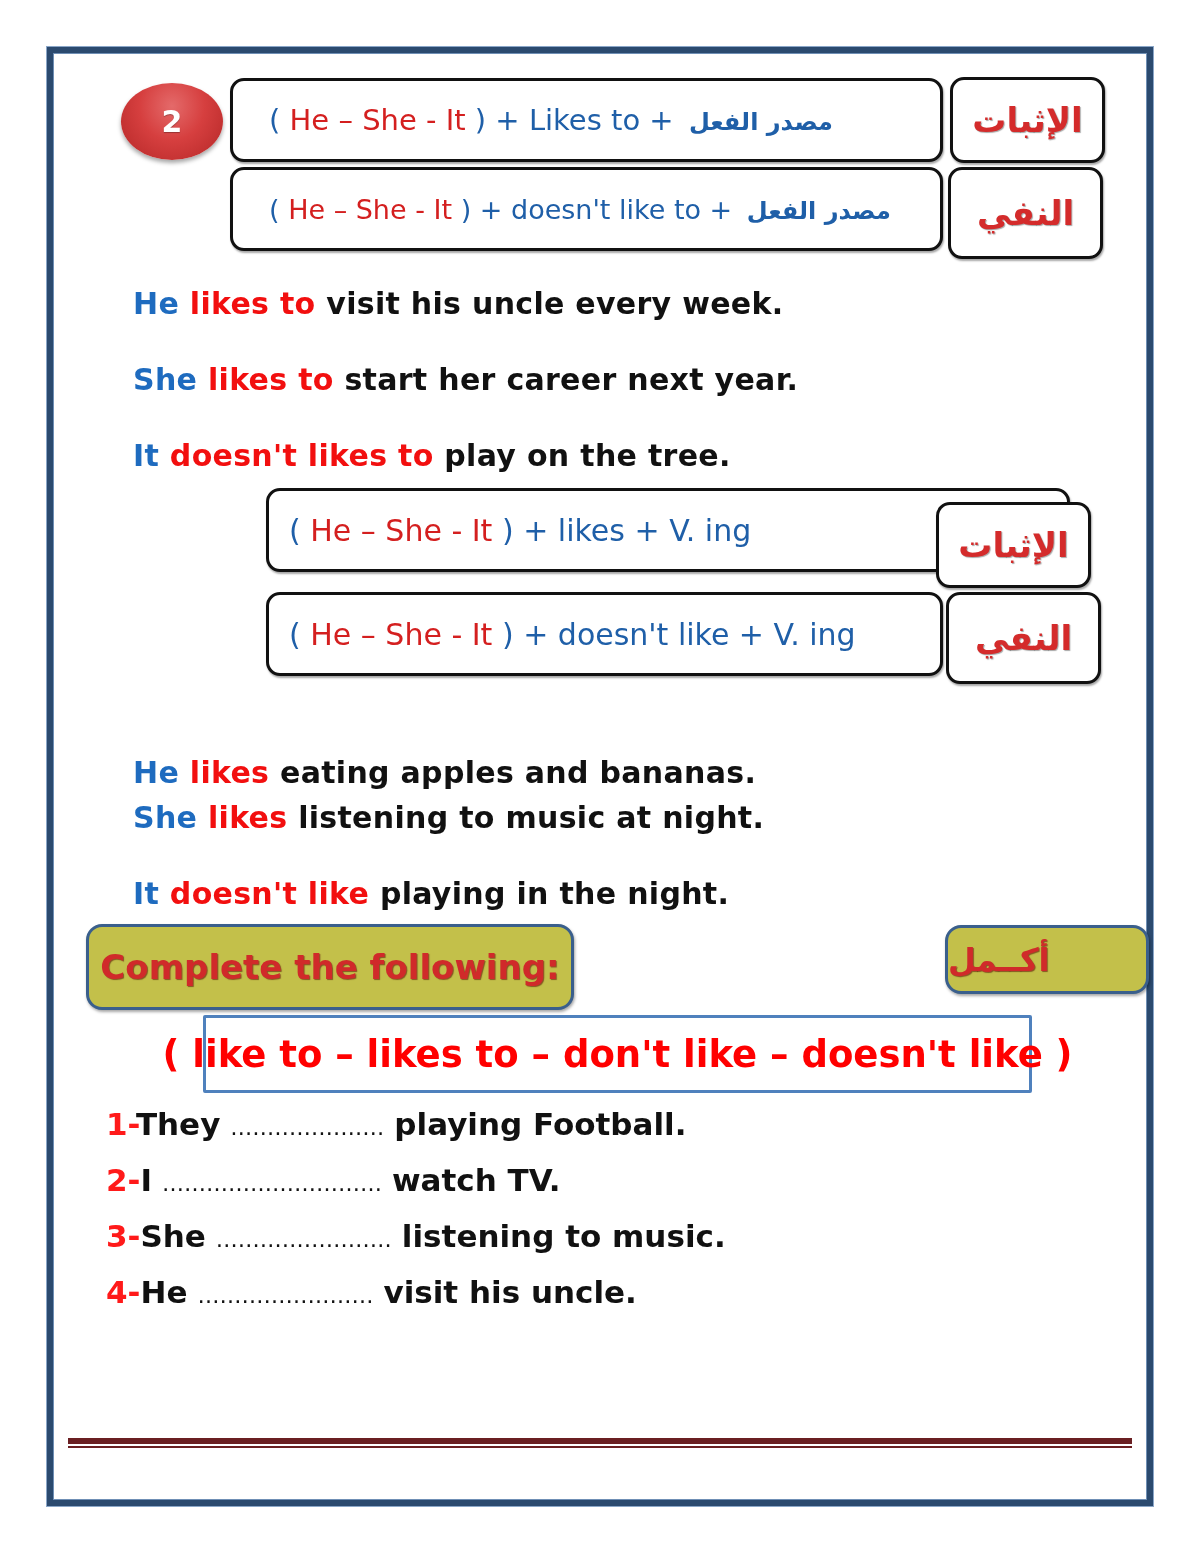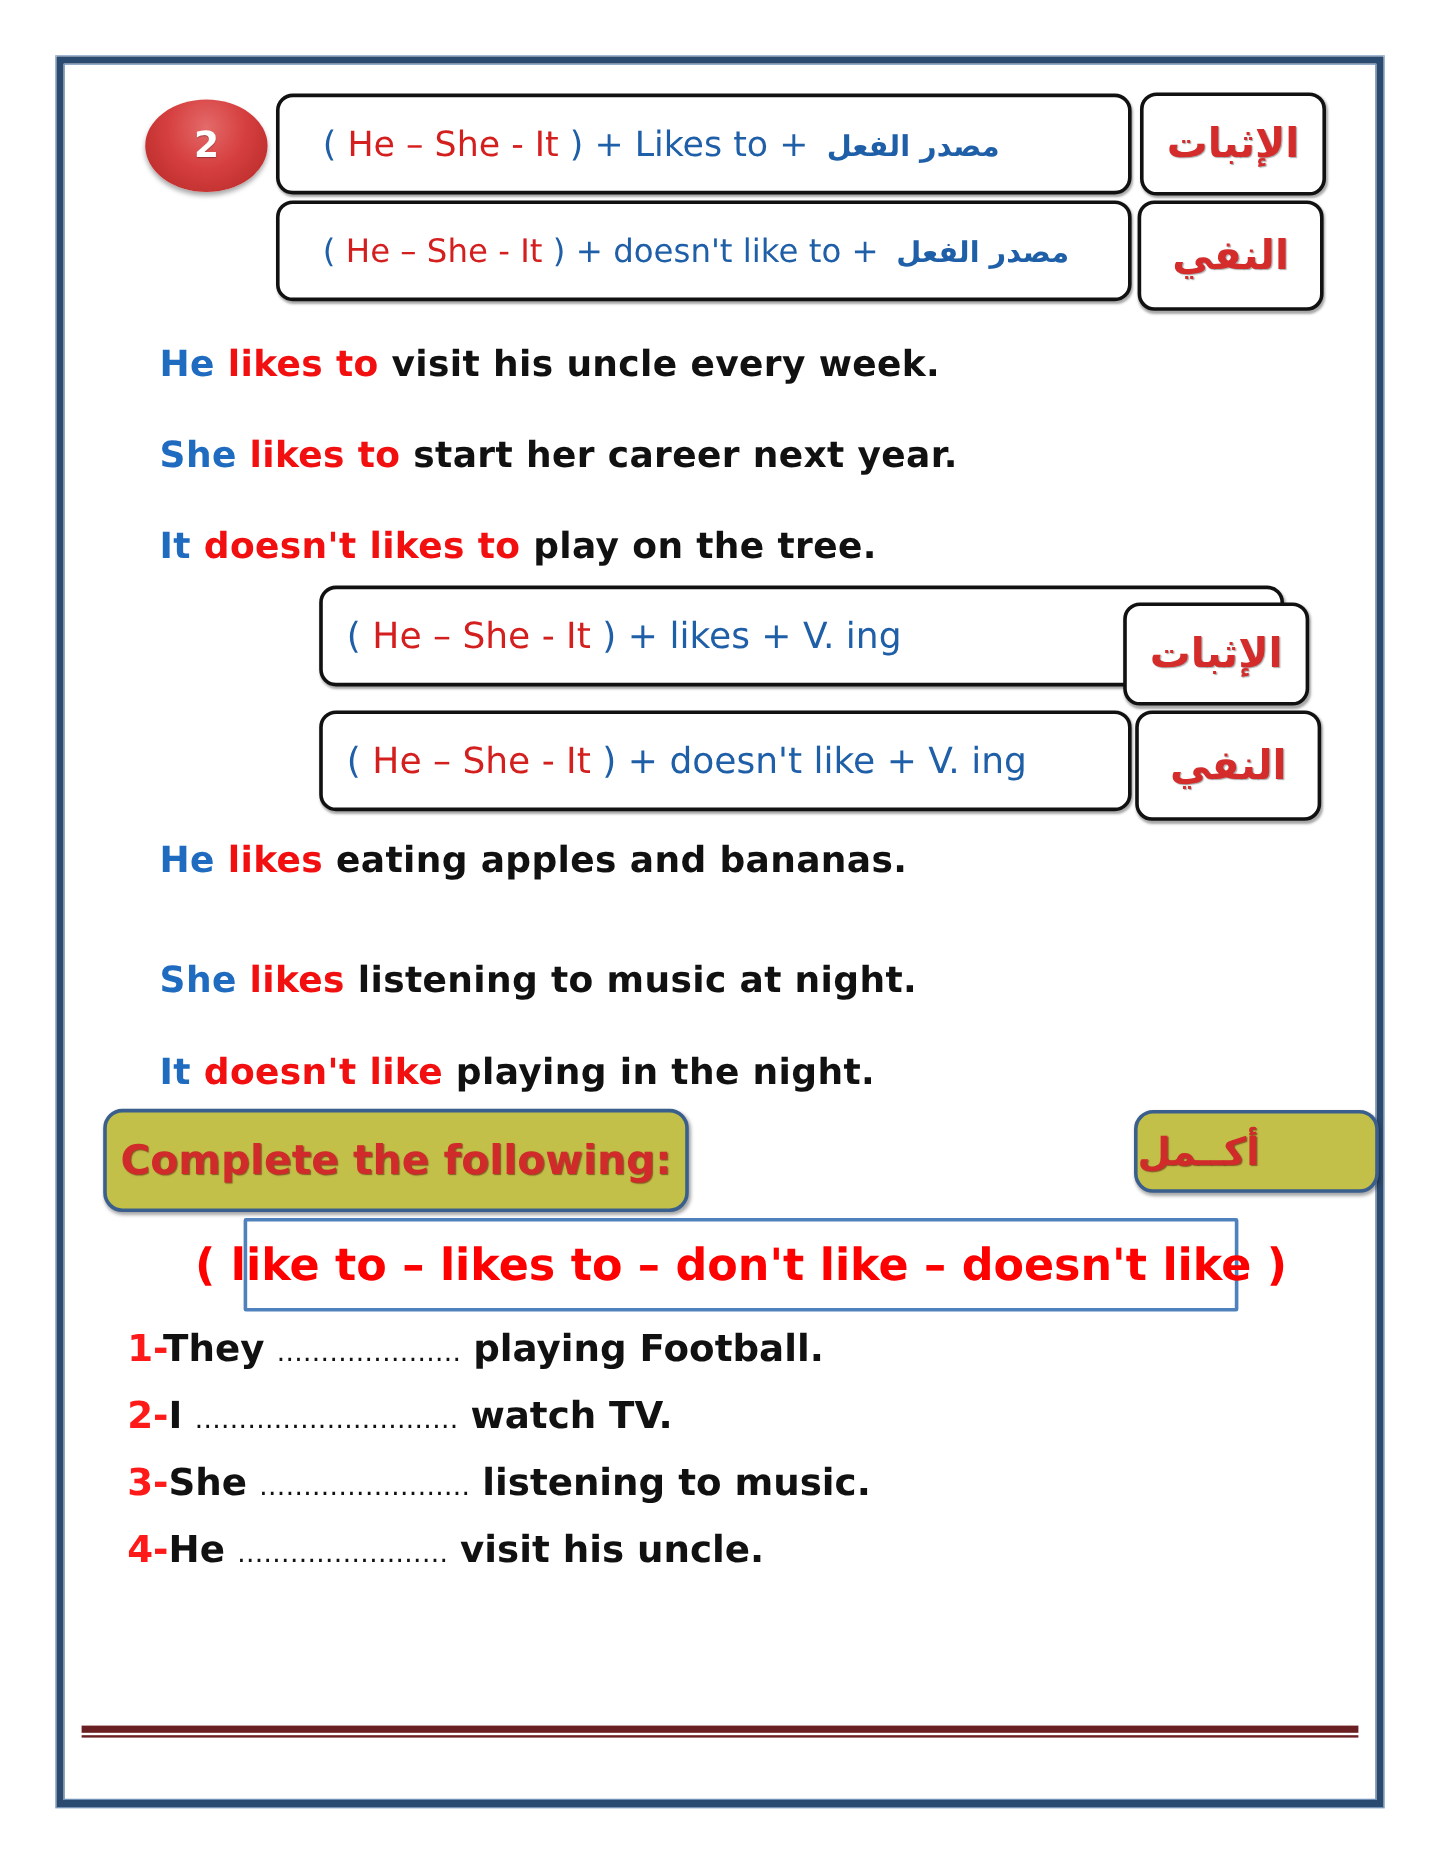--- a/index.html
+++ b/index.html
@@ -133,21 +133,21 @@
     <span class="blue">(</span>
     <span class="red">He – She - It</span>
     <span class="blue">)</span>
     <span class="blue">+ doesn't like + V. ing</span>
   </span>
 </div>
 <div class="rbox label-box" style="left:946px; top:592px; width:155px; height:92px;">
   <span>النفي</span>
 </div>
 
-<div class="sentence" style="top:700px;">
+<div class="sentence" style="top:755px;">
   <span class="s-blue">He</span>
   <span class="s-red">likes</span>
   <span>eating apples and bananas.</span>
 </div>
 <div class="sentence" style="top:800px;">
   <span class="s-blue">She</span>
   <span class="s-red">likes</span>
   <span>listening to music at night.</span>
 </div>
 <div class="sentence" style="top:876px;">

